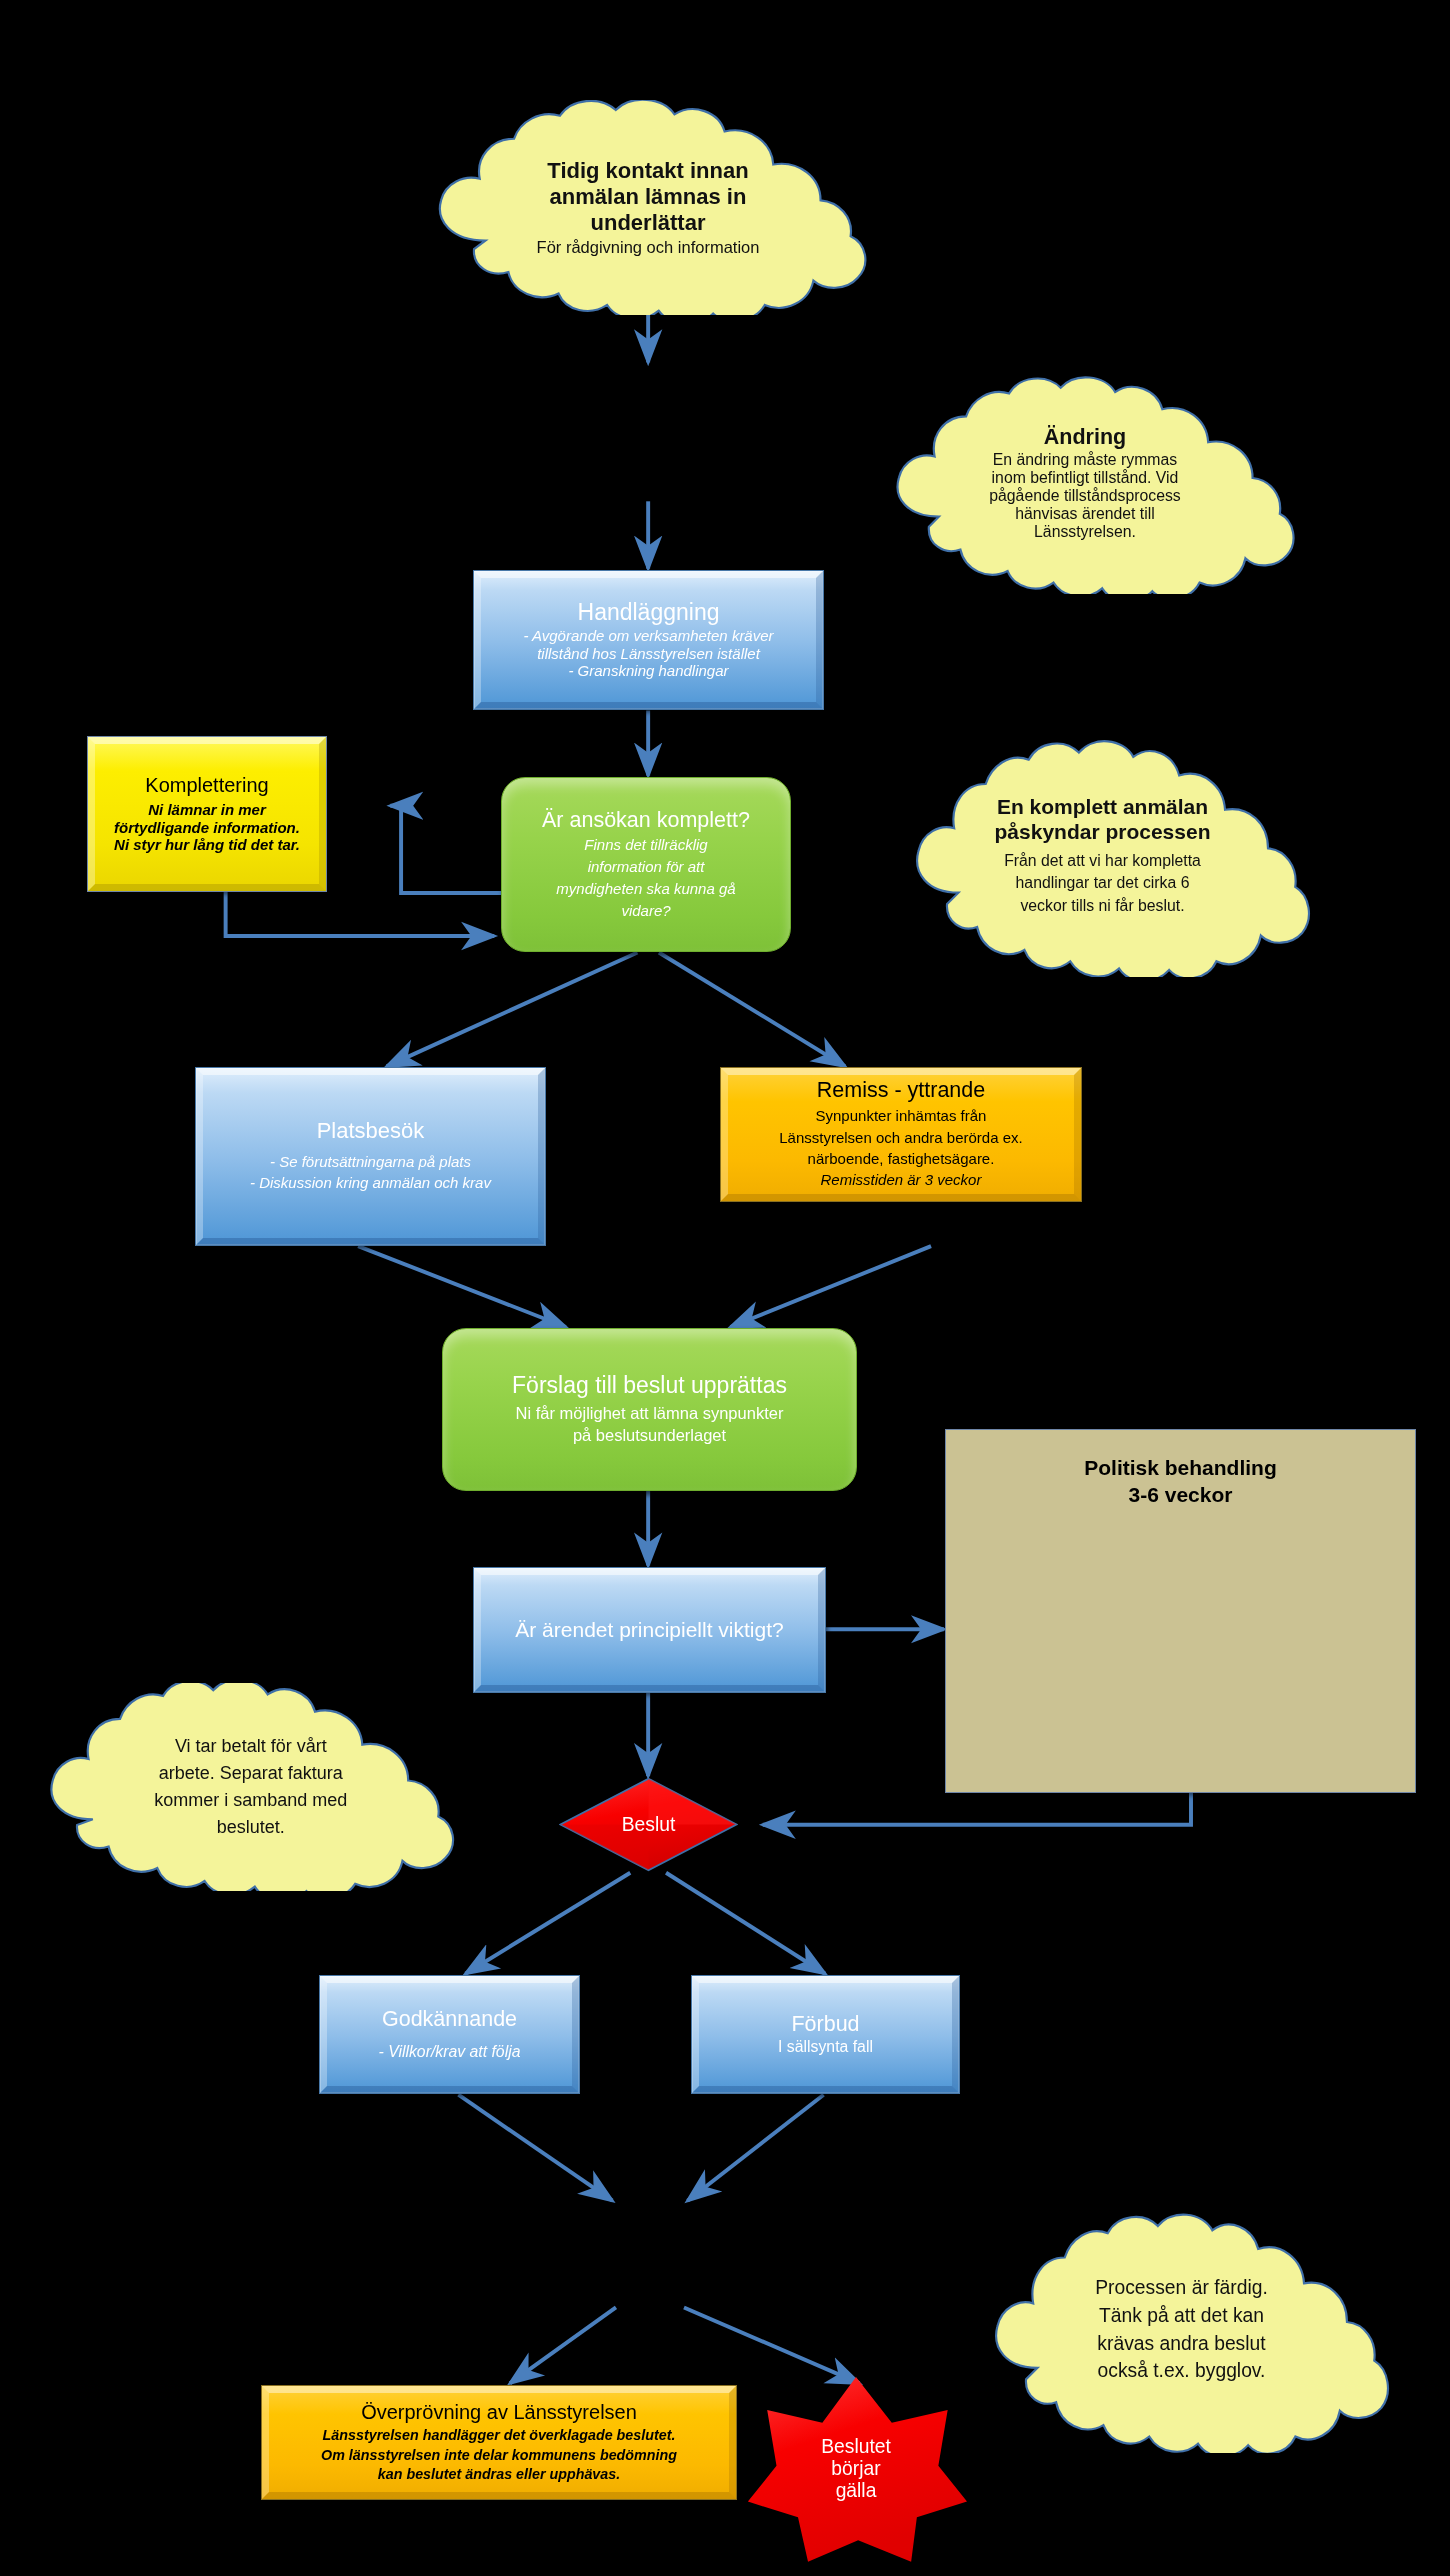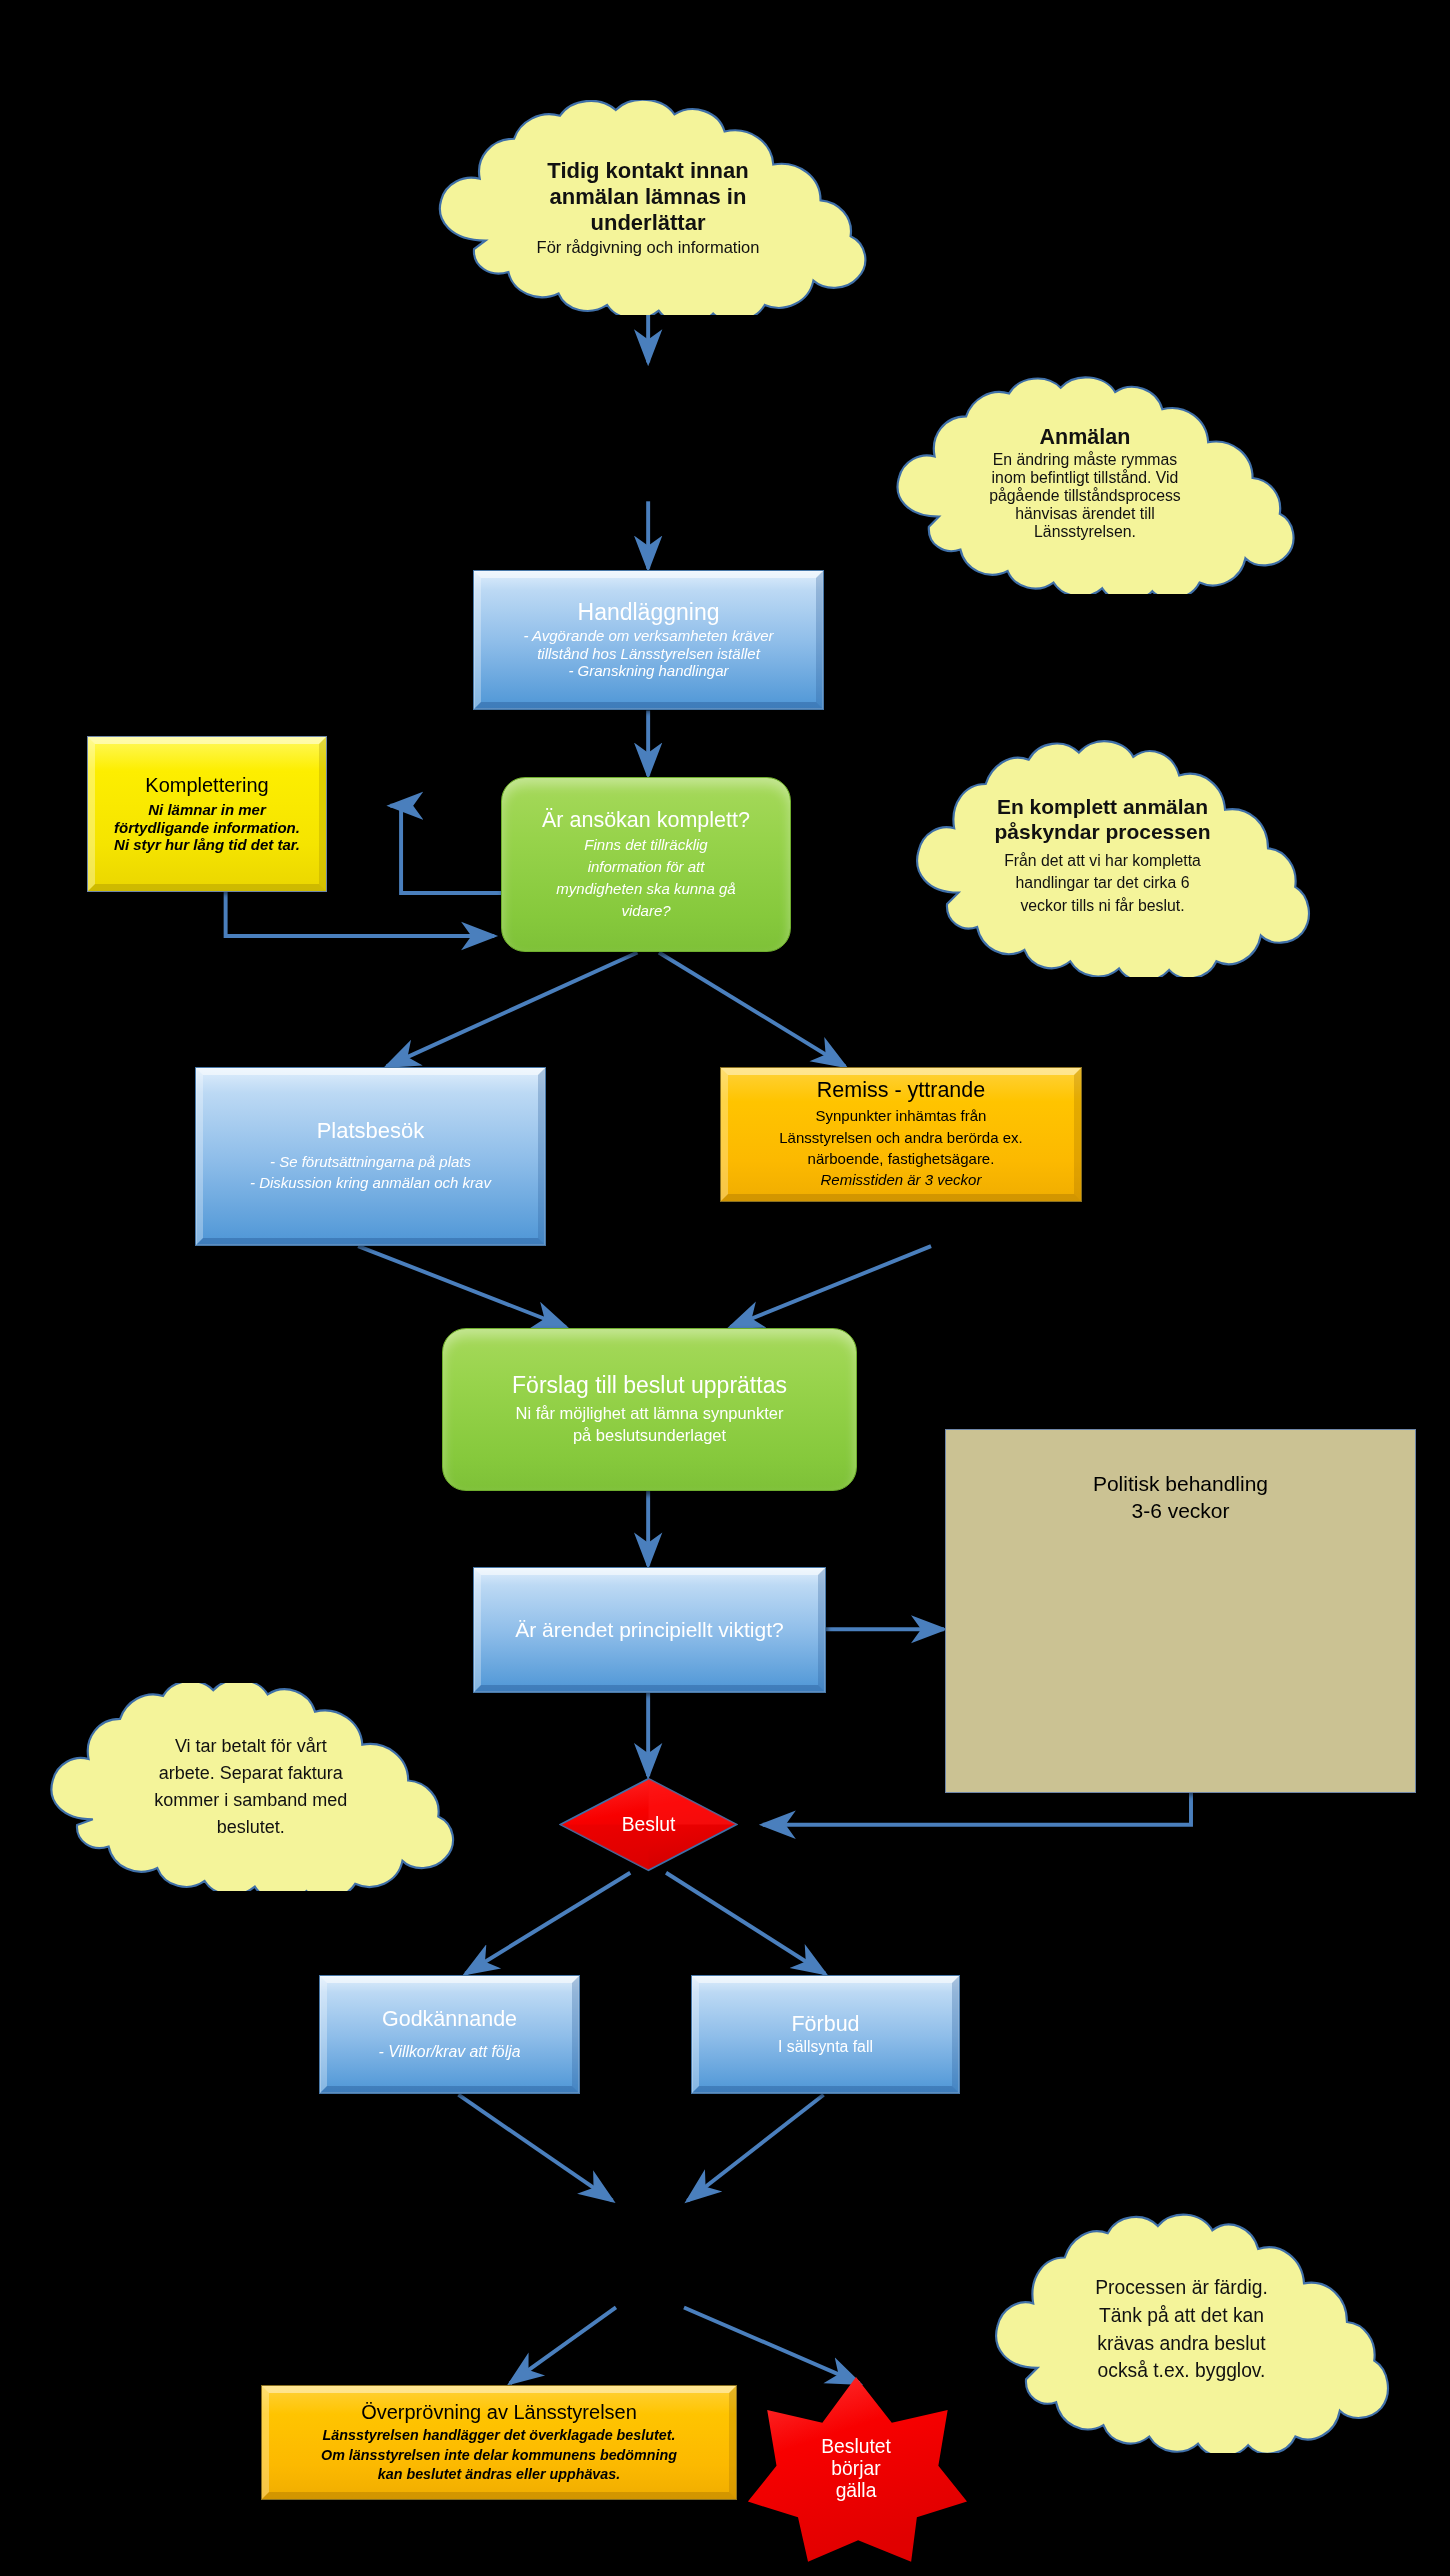--- a/index.html
+++ b/index.html
@@ -169,21 +169,21 @@
                C218,6 256,2 276,22 C296,0 338,4 352,28
                C376,12 410,24 418,52 C450,44 480,66 482,98
                C516,92 544,116 544,148 C568,150 586,172 582,198
                C602,208 608,238 592,256 C576,274 548,274 534,260
                C528,290 496,306 470,294 C458,318 422,324 404,306
                C384,326 348,324 334,302 C314,320 280,316 266,294
                C244,310 212,302 202,278 C174,292 142,276 136,248
                C112,256 90,240 92,216 Z" fill="#f4f49a" stroke="#3f6fa8" stroke-width="3"></path>
     </svg>
     <div class="ctext" style="padding:0 17%;">
-      <div style="font-size:21.5px;font-weight:700;">Anmälan</div>
+      <div style="font-size:21.5px;font-weight:700;">Ändring</div>
       <div class="t2" style="font-size:15.8px;margin-top:1.4px;">
         <div>En ändring måste rymmas</div>
         <div>inom befintligt tillstånd. Vid</div>
         <div>pågående tillståndsprocess</div>
         <div>hänvisas ärendet till</div>
         <div>Länsstyrelsen.</div>
       </div>
     </div>
   </div>
 
@@ -261,21 +261,21 @@
 
   <div class="node box-green" style="left:442px;top:1328px;width:415px;height:163px;">
     <div class="t1" style="font-size:23px;">Förslag till beslut upprättas</div>
     <div class="t2" style="font-size:16.5px;margin-top:4.3px;line-height:1.3;">
       <div>Ni får möjlighet att lämna synpunkter</div>
       <div>på beslutsunderlaget</div>
     </div>
   </div>
 
   <div class="panel-tan" style="position:absolute;left:945px;top:1429px;width:469px;height:362px;">
-    <div style="text-align:center;color:#000;font-weight:400;font-size:21px;margin-top:40px;line-height:1.3;">
+    <div style="text-align:center;color:#000;font-weight:700;font-size:21px;margin-top:24px;line-height:1.3;">
       <div>Politisk behandling</div>
       <div>3-6 veckor</div>
     </div>
 
   </div>
 
   <div class="node box-blue" style="left:473px;top:1567px;width:353px;height:126px;">
     <div class="t1" style="font-size:21px;position:relative;z-index:2;">Är ärendet principiellt viktigt?</div>
   </div>
 

